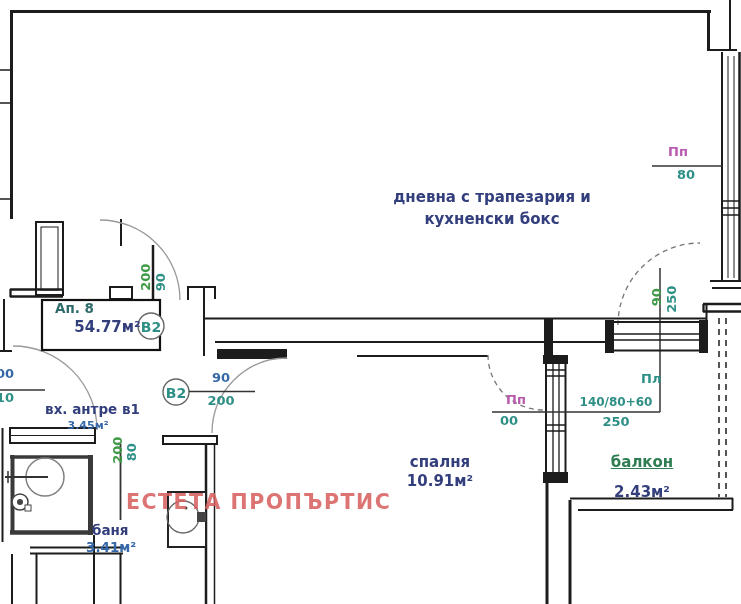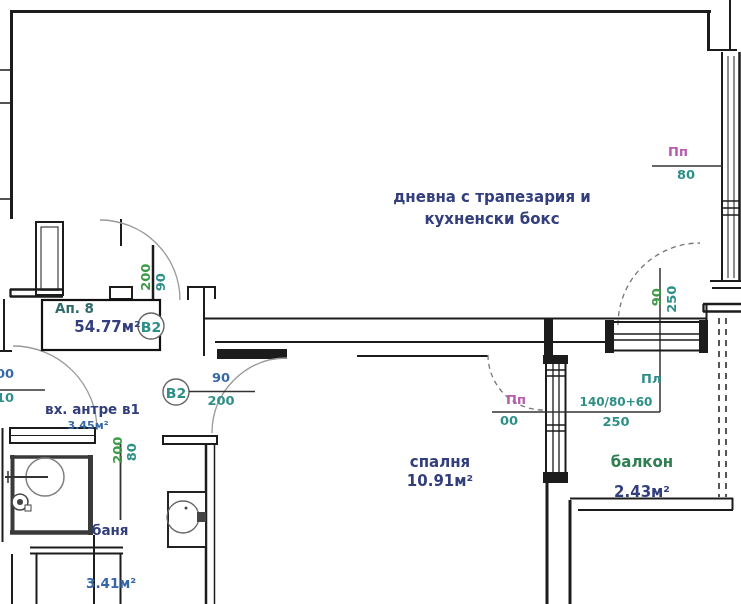--- a/index.html
+++ b/index.html
@@ -153,32 +153,33 @@
       <path d="M492 412 H660"></path>
     </g>
   </svg>
 
   <div class="t room navy c" style="left:375px;top:211px;width:234px;">кухненски бокс</div>
   <div class="t room navy c" style="left:375px;top:189px;width:234px;">дневна с трапезария и</div>
 
   <div class="t room navy c" style="left:390px;top:454px;width:100px;">спалня</div>
   <div class="t room navy c" style="left:390px;top:473px;width:100px;">10.91м²</div>
 
-  <div class="t room greenish c" style="left:592px;top:454px;width:100px;">балкон</div>
+  <div class="t room greenish c" style="left:592px;top:454px;width:100px;text-decoration:underline;">балкон</div>
   <div class="t room navy c" style="left:592px;top:484px;width:100px;">2.43м²</div>
 
   <div class="t cyanish" style="left:55px;top:301px;font-size:13.5px;">Ап. 8</div>
   <div class="t room navy c" style="left:60px;top:319px;width:95px;">54.77м²</div>
 
   <div class="t navy c" style="left:40px;top:402px;width:105px;font-size:13.5px;">вх. антре в1</div>
   <div class="t blue c" style="left:48px;top:420px;width:80px;font-size:11px;">3.45м²</div>
 
   <div class="t navy" style="left:92px;top:523px;font-size:13.5px;">баня</div>
-  <div class="t blue" style="left:86px;top:540px;font-size:13.5px;margin-top:36px;">3.41м²</div>
-
+  <div class="t blue" style="left:86px;top:540px;font-size:13.5px;">3.41м²</div>
+
+  <div class="t wm" style="left:126px;top:491px;">ЕСТЕТА ПРОПЪРТИС</div>
 
   <div class="t tag teal c" style="left:139px;top:320px;width:24px;">В2</div>
   <div class="t tag teal c" style="left:164px;top:386px;width:24px;">В2</div>
 
   <div class="t dim blue c" style="left:198px;top:371px;width:46px;">90</div>
   <div class="t dim teal c" style="left:196px;top:394px;width:50px;">200</div>
 
   <div class="t dim mag" style="left:668px;top:145px;">Пп</div>
   <div class="t dim teal" style="left:677px;top:168px;">80</div>
 

